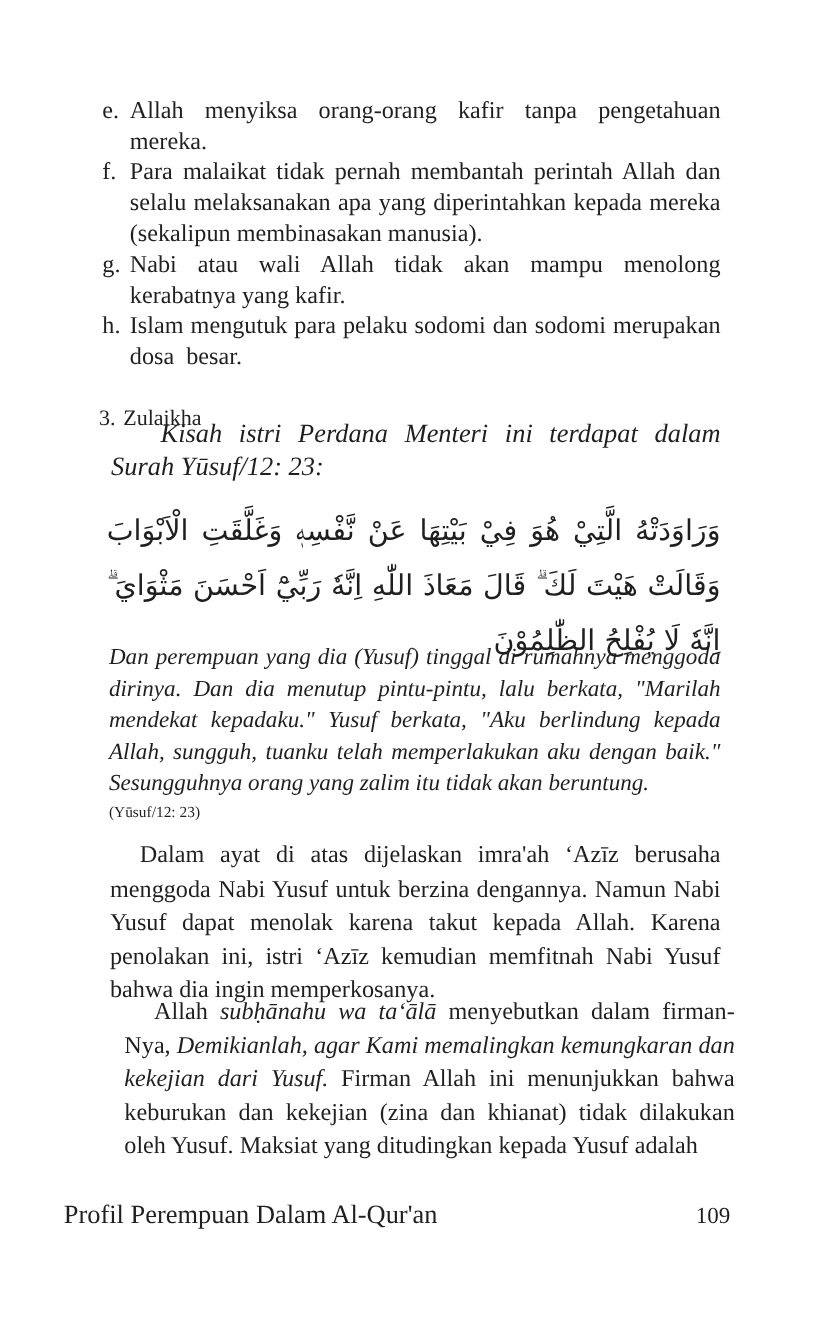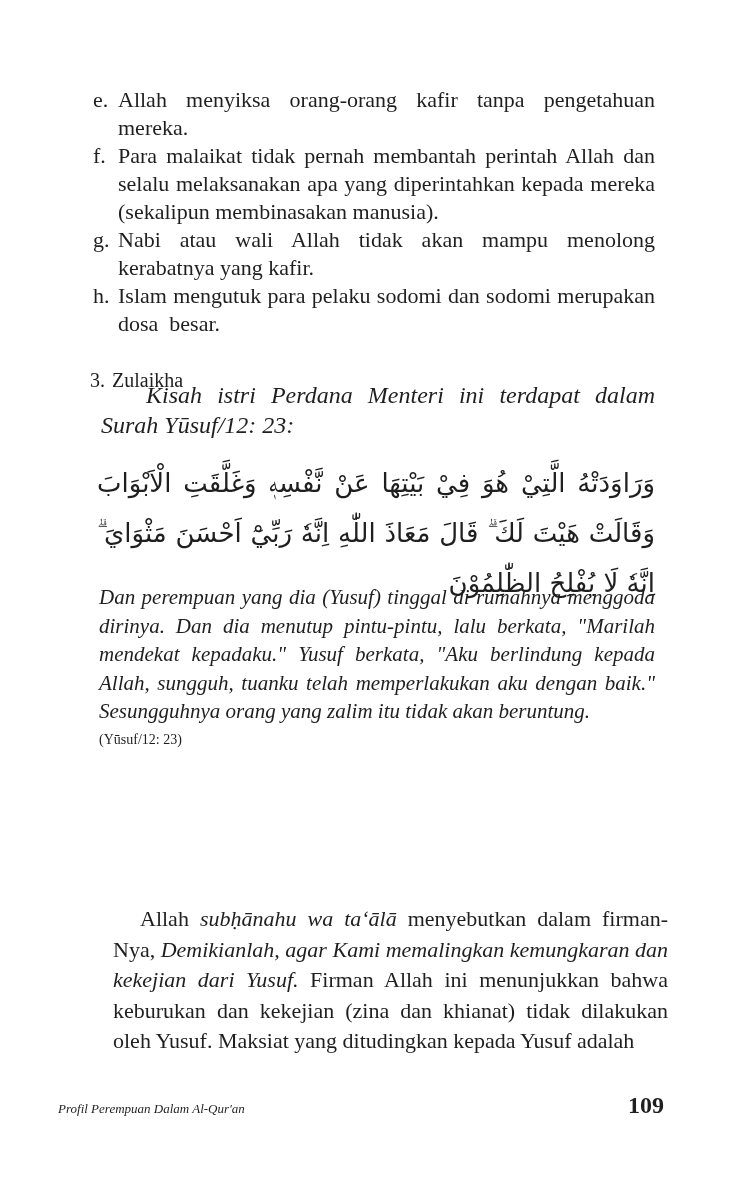--- a/index.html
+++ b/index.html
@@ -54,22 +54,22 @@
   }
   .p1 { top: 762px; }
   .p2 { top: 904px; margin-left: 13px; }
   .it { font-style: italic; }
 
   
   .footer {
     position: absolute; top: 1092px; left: 58px; right: 76px;
     display: flex; justify-content: space-between; align-items: baseline;
   }
-  .running-title { font-style: italic; font-size: 13px; }
-  .page-number { font-size: 24px; font-weight: bold; }
+  .running-title { font-size: 24px; }
+  .page-number { font-size: 21px; }
 </style>
 </head>
 <body>
 
 <div class="page">
 
   <div class="alpha-list">
     <div class="li">
       <span class="li-label">e.</span>
       <span class="li-text">Allah menyiksa orang-orang kafir tanpa pengetahuan mereka.</span>
@@ -94,20 +94,21 @@
 
   <p class="intro">Kisah istri Perdana Menteri ini terdapat dalam Surah Yūsuf/12: 23:</p>
 
   <div class="arabic">وَرَاوَدَتْهُ الَّتِيْ هُوَ فِيْ بَيْتِهَا عَنْ نَّفْسِهٖ وَغَلَّقَتِ الْاَبْوَابَ وَقَالَتْ هَيْتَ لَكَ ۗ قَالَ مَعَاذَ اللّٰهِ اِنَّهٗ رَبِّيْٓ اَحْسَنَ مَثْوَايَ ۗ اِنَّهٗ لَا يُفْلِحُ الظّٰلِمُوْنَ</div>
 
   <div class="translation">
     <span class="t-italic">Dan perempuan yang dia (Yusuf) tinggal di rumahnya menggoda dirinya. Dan dia menutup pintu-pintu, lalu berkata, "Marilah mendekat kepadaku." Yusuf berkata, "Aku berlindung kepada Allah, sungguh, tuanku telah memperlakukan aku dengan baik." Sesungguhnya orang yang zalim itu tidak akan beruntung.</span>
     <span class="t-ref">(Yūsuf/12: 23)</span>
   </div>
 
+  <p class="body p1">Dalam ayat di atas dijelaskan imra'ah ‘Azīz berusaha menggoda Nabi Yusuf untuk berzina dengannya. Namun Nabi Yusuf dapat menolak karena takut kepada Allah. Karena penolakan ini, istri ‘Azīz kemudian memfitnah Nabi Yusuf bahwa dia ingin memperkosanya.</p>
 
   <p class="body p2"><span>Allah </span><span class="it">subḥānahu wa ta‘ālā</span><span> menyebutkan dalam firman-Nya, </span><span class="it">Demikianlah, agar Kami memalingkan kemungkaran dan kekejian dari Yusuf.</span><span> Firman Allah ini menunjukkan bahwa keburukan dan kekejian (zina dan khianat) tidak dilakukan oleh Yusuf. Maksiat yang ditudingkan kepada Yusuf adalah</span></p>
 
   <div class="footer">
     <span class="running-title">Profil Perempuan Dalam Al-Qur'an</span>
     <span class="page-number">109</span>
   </div>
 
 </div>
 

